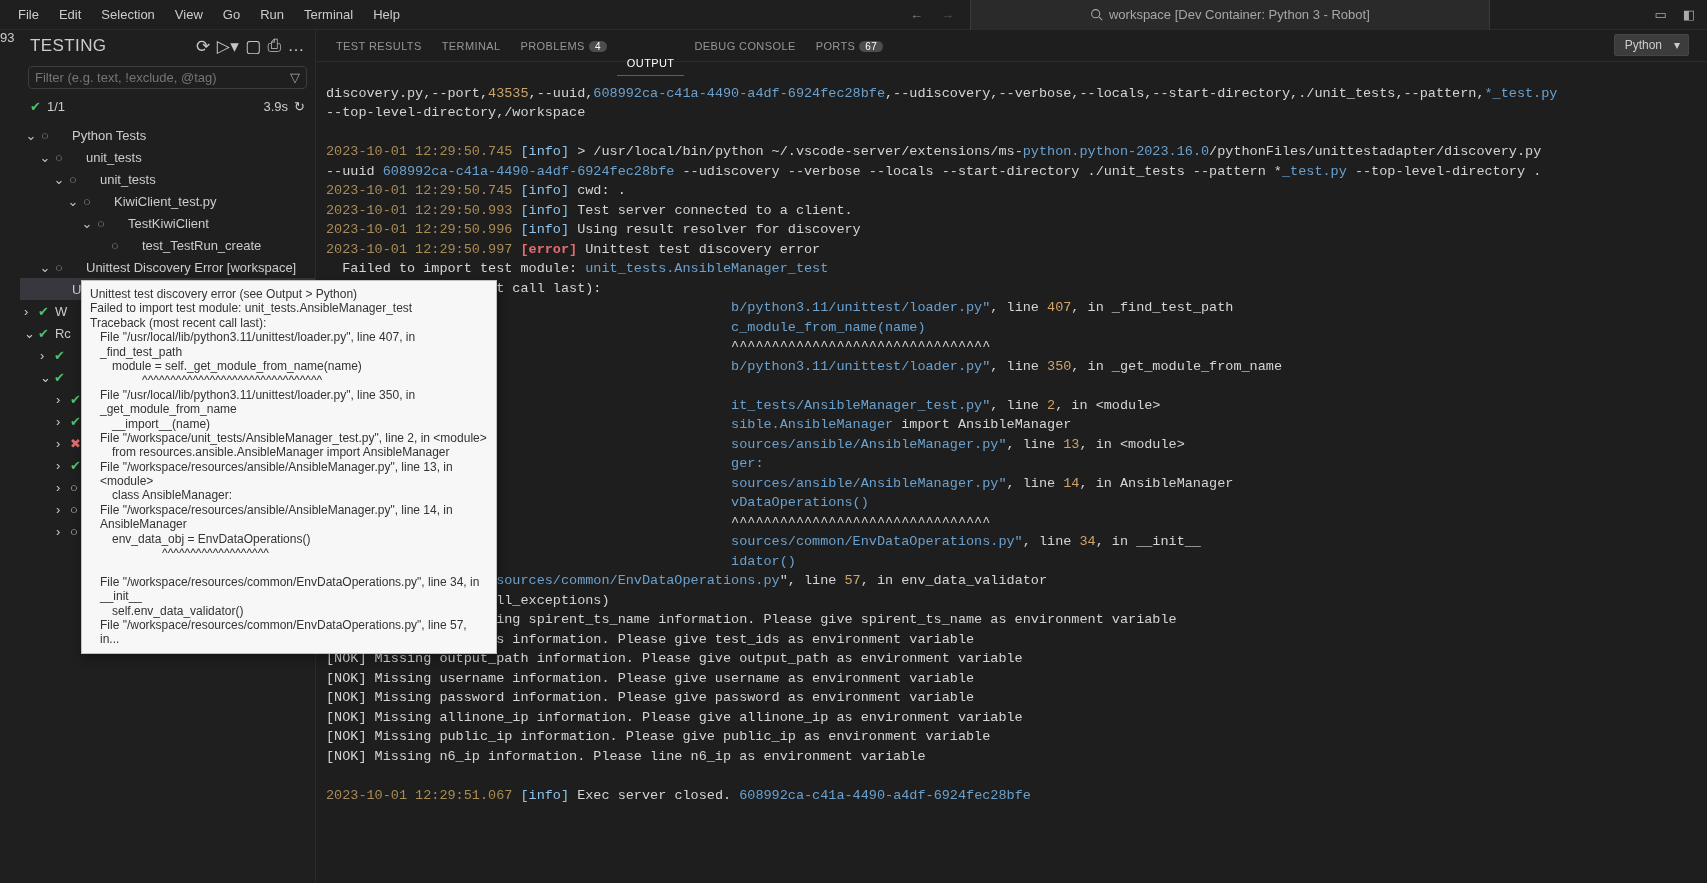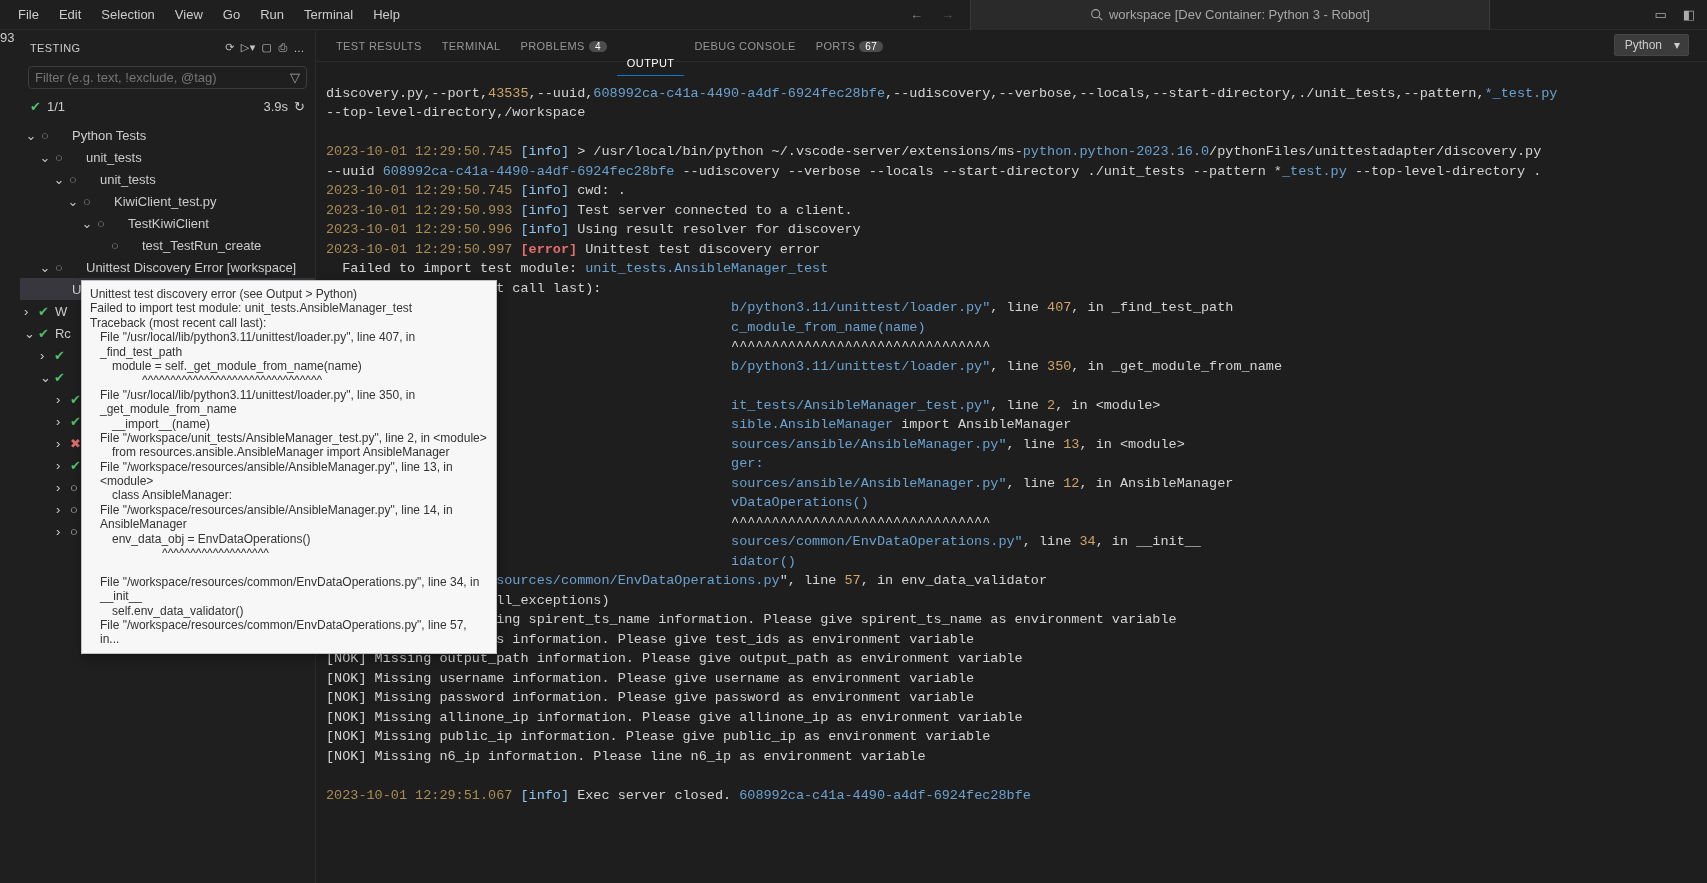--- a/index.html
+++ b/index.html
@@ -38,23 +38,23 @@
 .winicons { margin-left: auto; display:flex; gap:16px; padding-right:12px; color:#aaa;}
 .layout { display:flex; height: calc(100% - 30px); }
 .activitybar { width: 20px; background:#1f1f1f; }
 .sidepanel {
   width: 296px;
   background:#1f1f1f;
   border-right:1px solid #2b2b2b;
   display:flex; flex-direction:column;
 }
 .panel-header {
-  display:flex; align-items:flex-end;
+  display:flex; align-items:center;
   padding: 8px 10px; height: 32px;
-  color:#cccccc; font-size:11px; letter-spacing:.4px;
+  color:#cccccc; font-size:17px; letter-spacing:.4px;
 }
 .panel-header .spacer{flex:1;}
 .icon-btn { color:#c5c5c5; margin-left:6px; cursor:pointer; }
 .filter {
   margin: 4px 8px;
   display:flex; align-items:center;
   border:1px solid #3c3c3c; border-radius:4px;
   padding:3px 6px;
 }
 .filter input{
@@ -312,21 +312,21 @@
 <span>Traceback (most recent call last):</span>
                                                   <span class="c-link">b/python3.11/unittest/loader.py"</span>, line <span class="c-num">407</span><span>, in _find_test_path</span>
                                                   <span class="c-link">c_module_from_name(name)</span>
                                                   <span>^^^^^^^^^^^^^^^^^^^^^^^^^^^^^^^^</span>
                                                   <span class="c-link">b/python3.11/unittest/loader.py"</span>, line <span class="c-num">350</span><span>, in _get_module_from_name</span>
 
                                                   <span class="c-link">it_tests/AnsibleManager_test.py"</span>, line <span class="c-num">2</span><span>, in &lt;module&gt;</span>
                                                   <span class="c-link">sible.AnsibleManager</span><span> import AnsibleManager</span>
                                                   <span class="c-link">sources/ansible/AnsibleManager.py"</span>, line <span class="c-num">13</span><span>, in &lt;module&gt;</span>
                                                   <span class="c-link">ger:</span>
-                                                  <span class="c-link">sources/ansible/AnsibleManager.py"</span>, line <span class="c-num">12</span><span>, in AnsibleManager</span>
+                                                  <span class="c-link">sources/ansible/AnsibleManager.py"</span>, line <span class="c-num">14</span><span>, in AnsibleManager</span>
                                                   <span class="c-link">vDataOperations()</span>
                                                   <span>^^^^^^^^^^^^^^^^^^^^^^^^^^^^^^^^</span>
                                                   <span class="c-link">sources/common/EnvDataOperations.py"</span>, line <span class="c-num">34</span><span>, in __init__</span>
                                                   <span class="c-link">idator()</span>
 <span>  File "</span><span class="c-link">/workspace/resources/common/EnvDataOperations.py</span>", line <span class="c-num">57</span><span>, in env_data_validator</span>
 <span>    raise </span><span class="c-mod">Exception</span><span>(all_exceptions)</span>
 <span class="c-mod">Exception</span><span>: [NOK] Missing spirent_ts_name information. Please give spirent_ts_name as environment variable</span>
 <span>[NOK] Missing test_ids information. Please give test_ids as environment variable</span>
 <span>[NOK] Missing output_path information. Please give output_path as environment variable</span>
 <span>[NOK] Missing username information. Please give username as environment variable</span>

